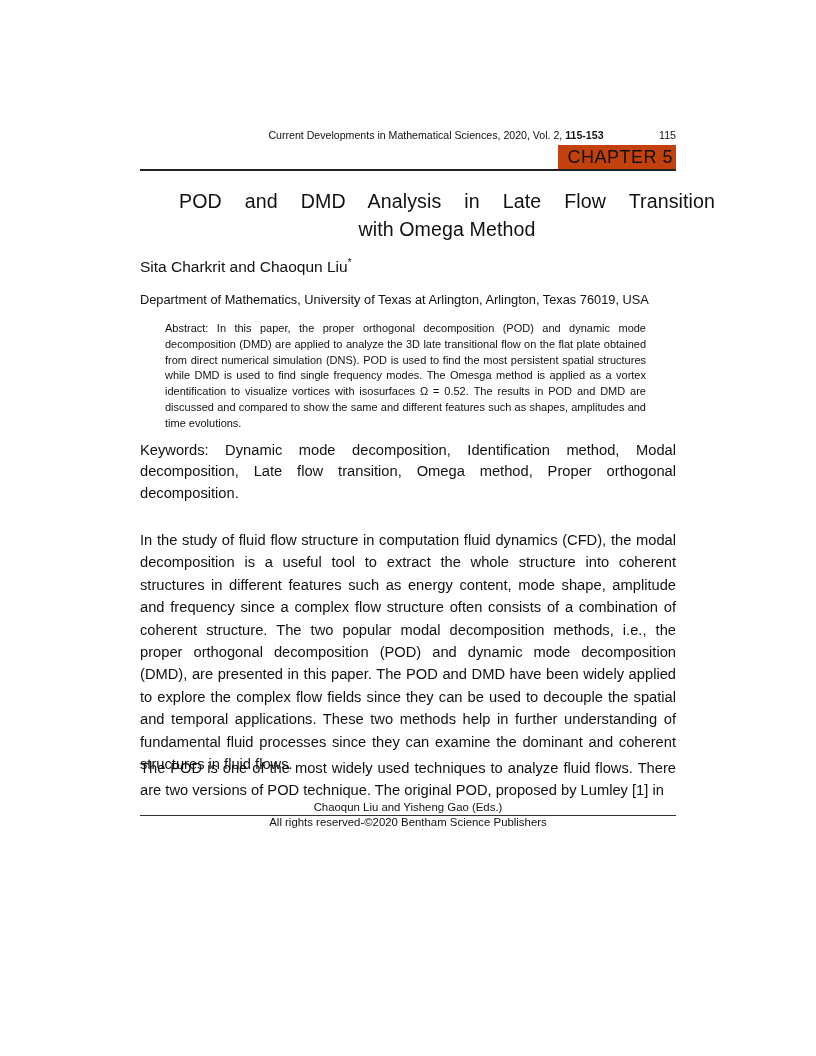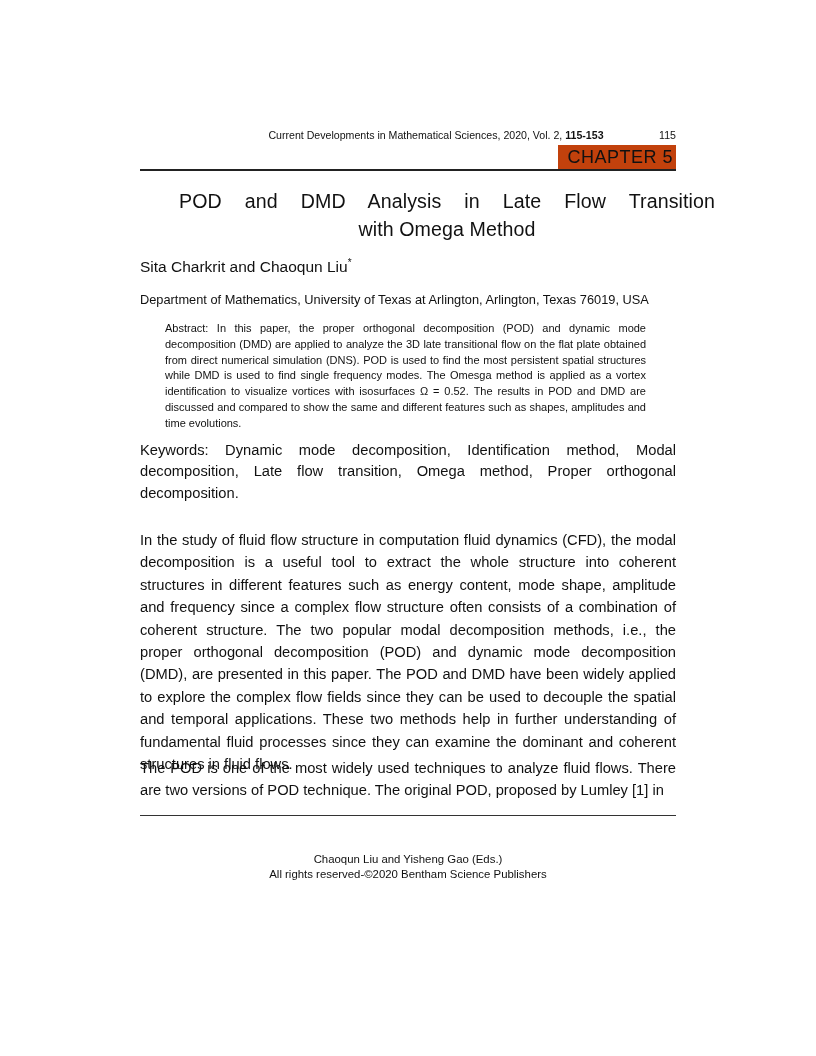--- a/index.html
+++ b/index.html
@@ -122,21 +122,21 @@
   }
   .footnote {
     top: 819px;
     font-size: 11.3px;
     line-height: 14.6px;
     text-align: justify;
   }
   .footnote .serif { font-family: "Liberation Serif", serif; }
 
   .footer {
-    top: 852px;
+    top: 800px;
     font-size: 11.4px;
     line-height: 14.5px;
     text-align: center;
   }
 </style>
 </head>
 <body>
 
 <div class="page">
 

